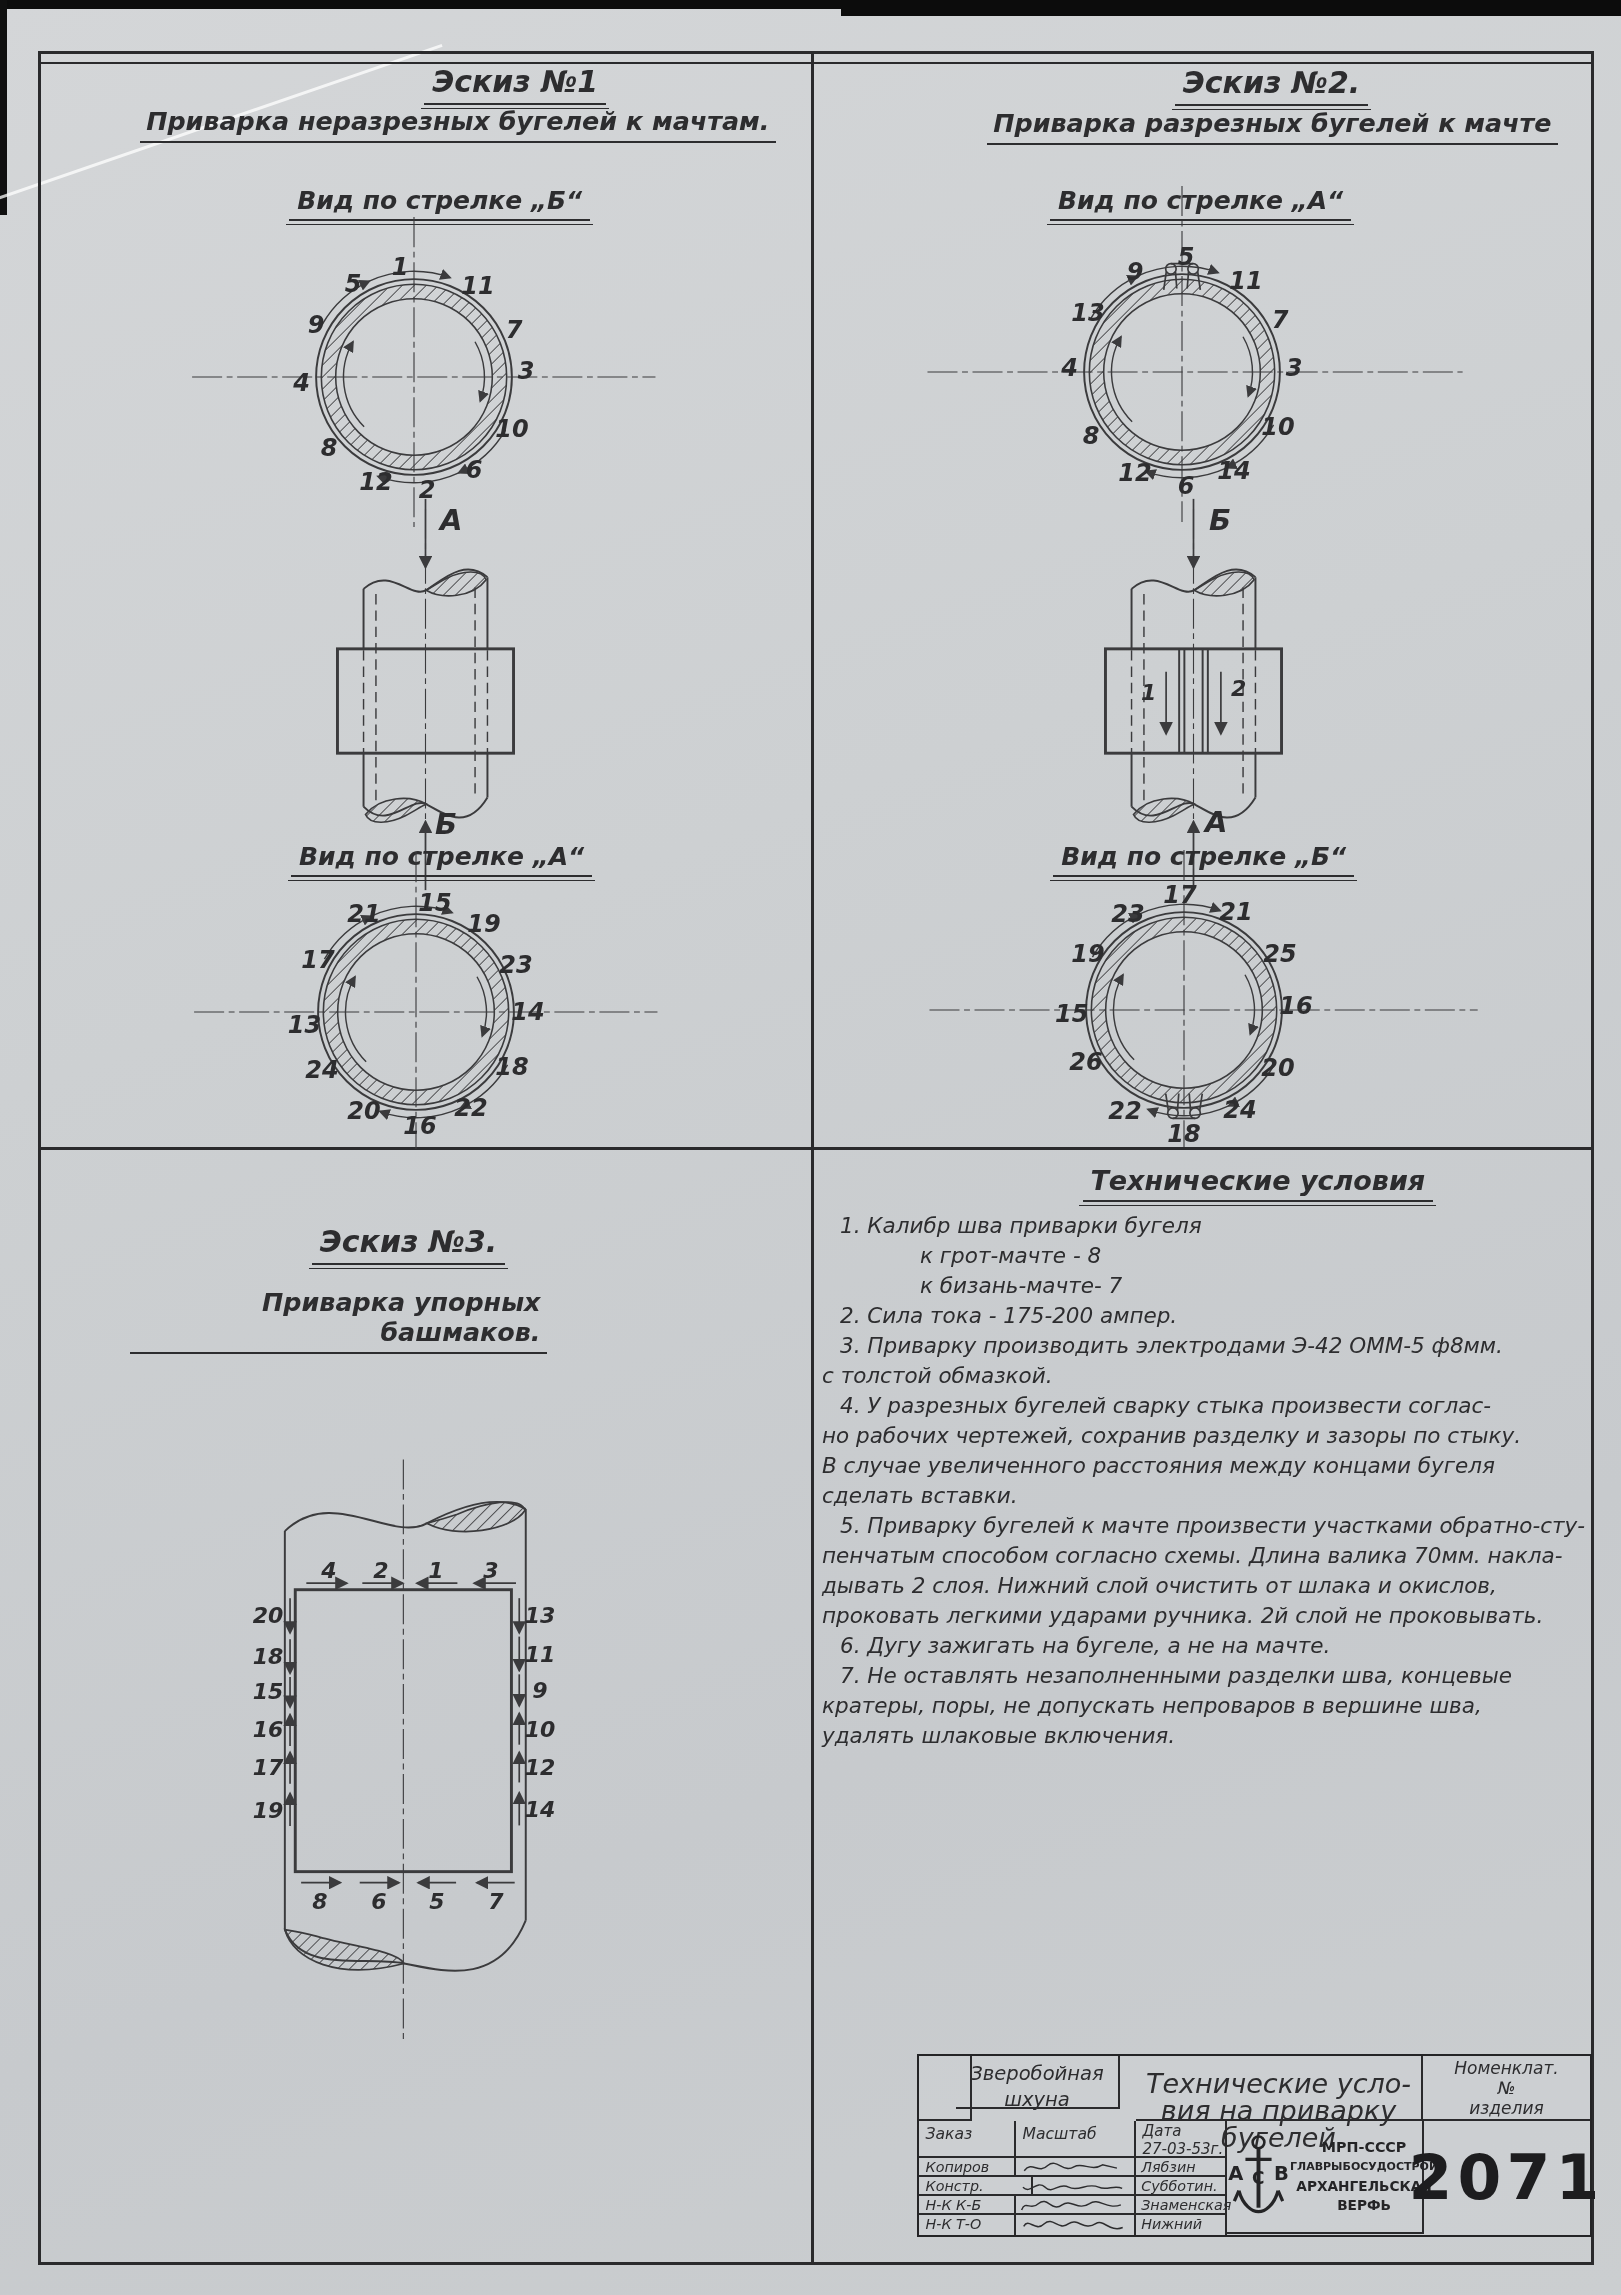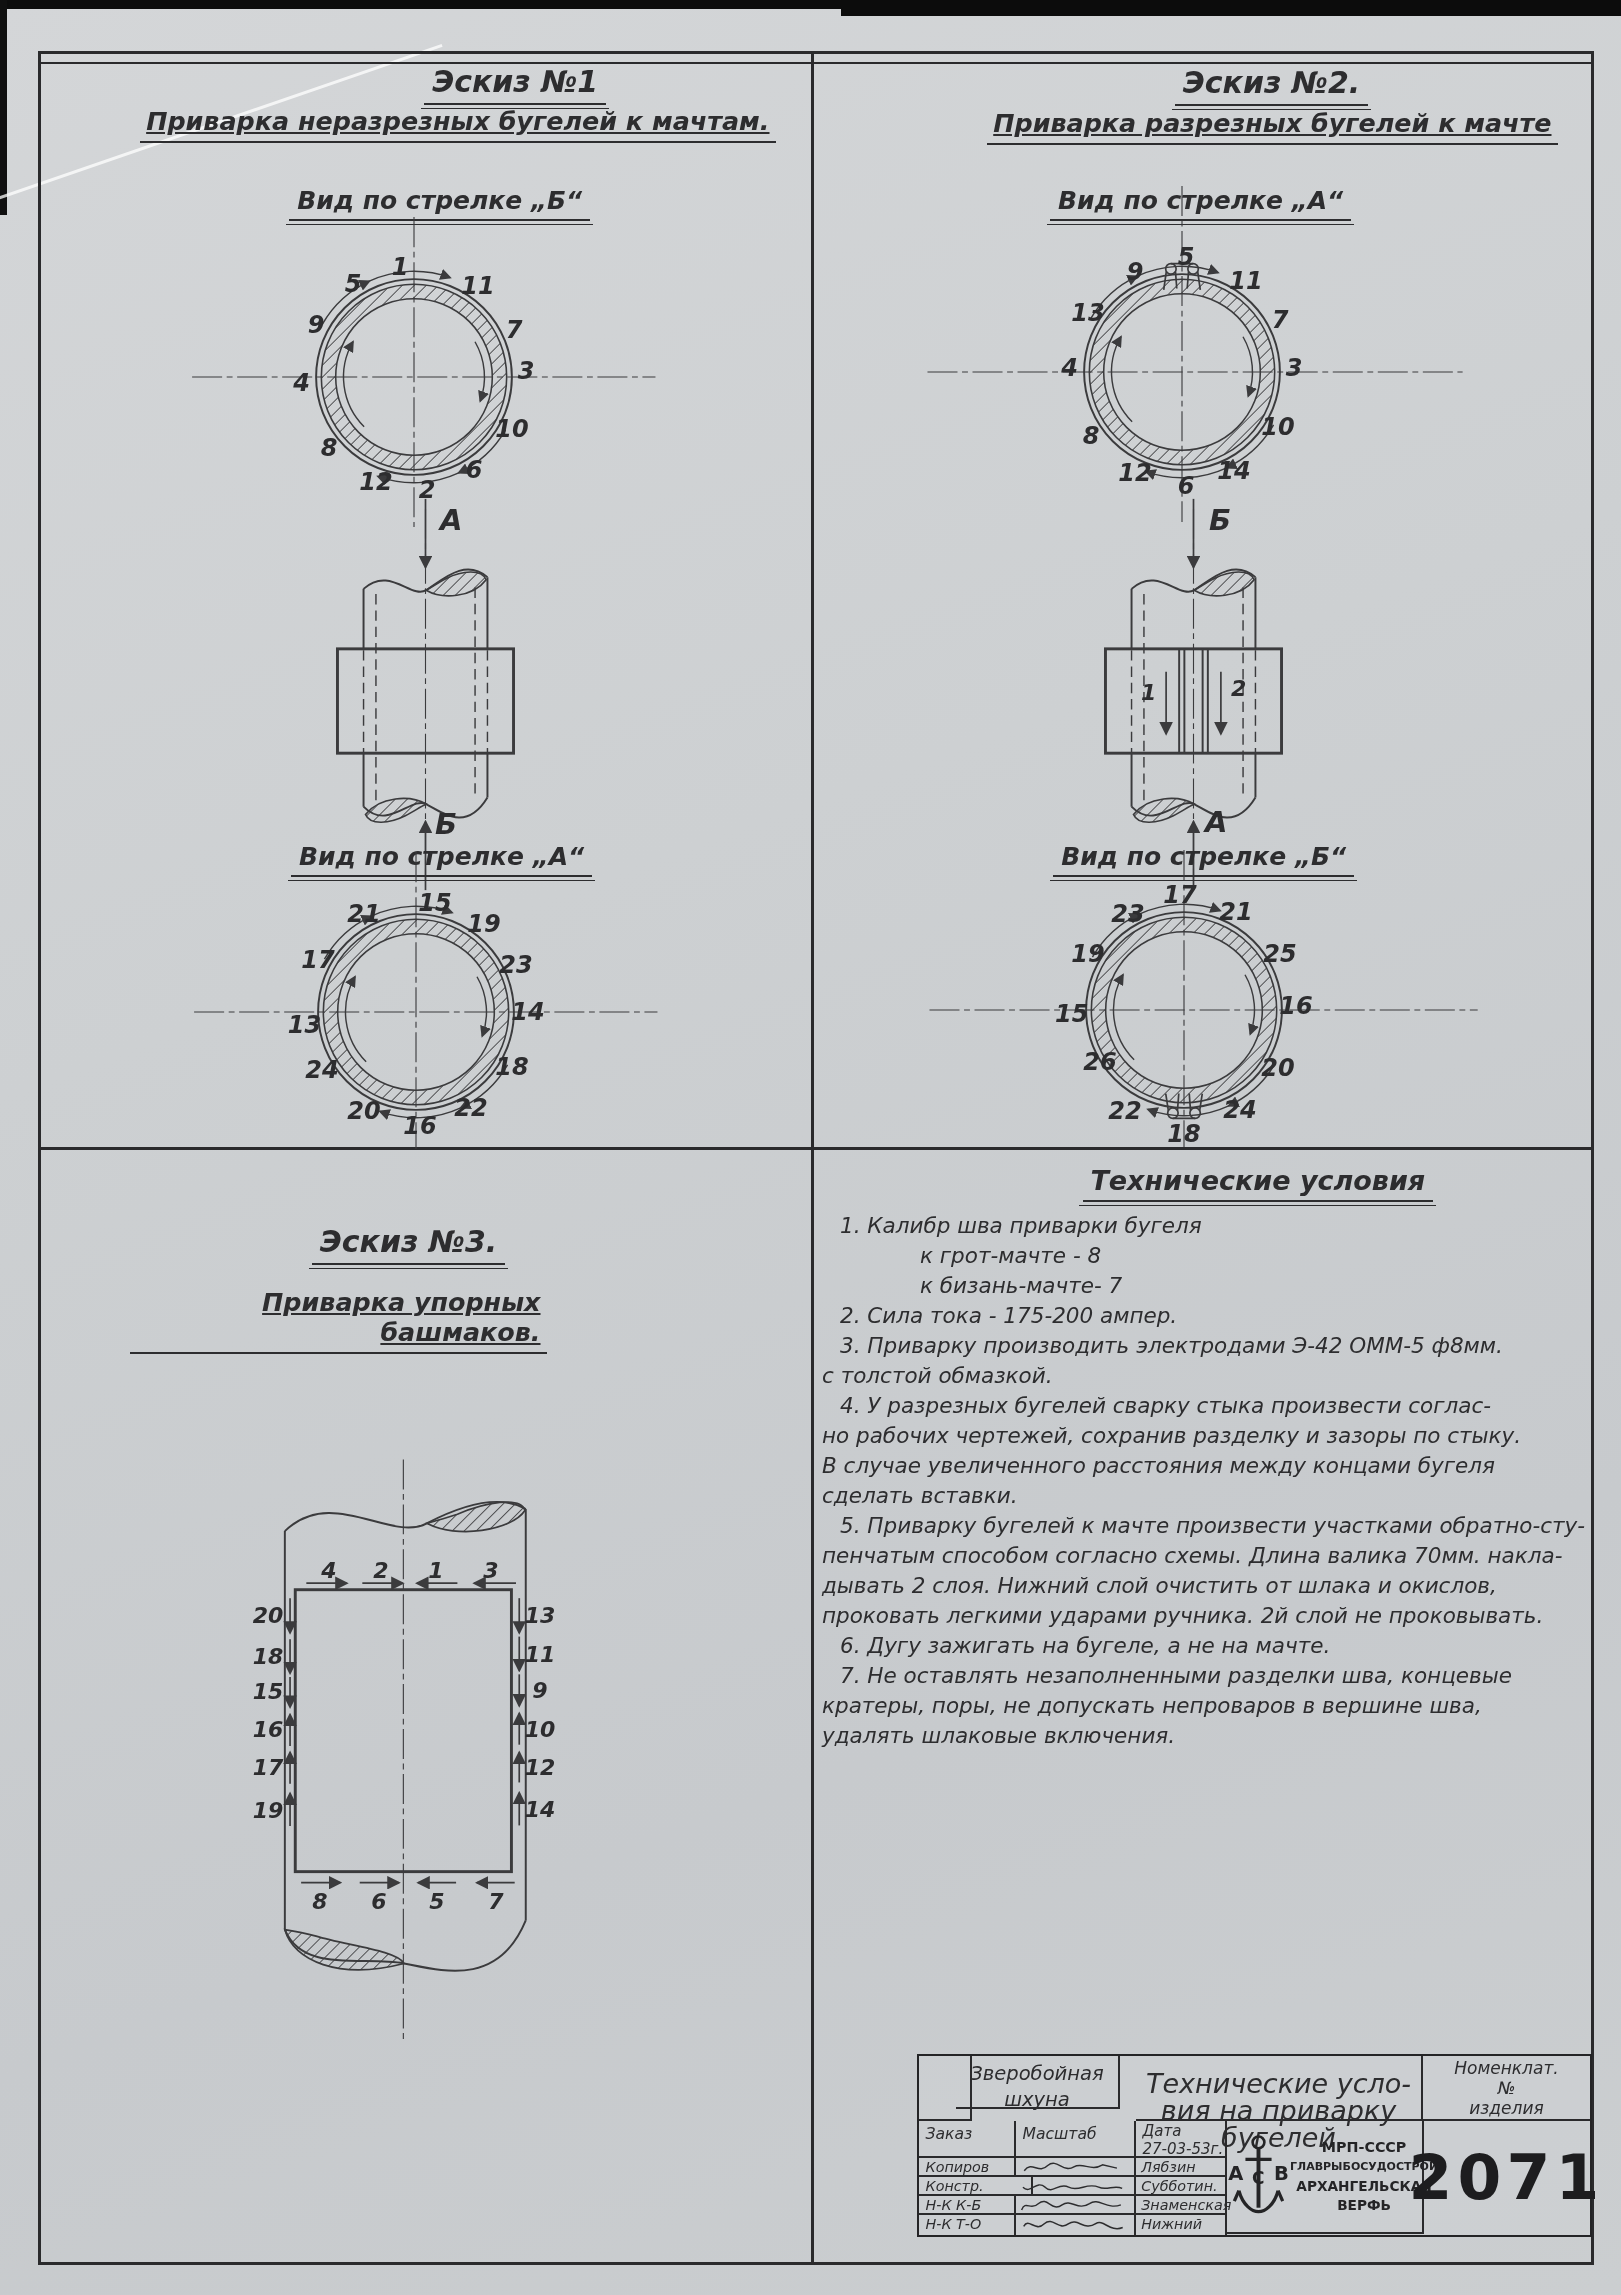--- a/index.html
+++ b/index.html
@@ -21,21 +21,21 @@
   .edge-top{position:absolute;left:0;top:0;width:1622px;height:9px;background:#0c0c0c;}
   .edge-top2{position:absolute;left:841px;top:0;width:781px;height:15.6px;background:#0c0c0c;}
   .edge-left{position:absolute;left:0;top:0;width:6.5px;height:215px;background:#101010;}
   .streak{position:absolute;left:-26px;top:205px;width:495px;height:2.6px;background:rgba(255,255,255,.75);
           transform:rotate(-19deg);transform-origin:left center;}
   
   .hwrap{position:absolute;text-align:right;font-style:italic;}
   .h1{font-size:30px;font-weight:bold;}
   .h2{font-size:25.4px;font-weight:bold;}
   .h3{font-size:25px;font-weight:bold;}
-  .sul{display:inline-block;border-bottom:2px solid currentColor;padding:0 6.5px 4.6px;text-decoration:underline;}
+  .sul{display:inline-block;border-bottom:2px solid currentColor;padding:0 6.5px 4.6px;}
   .dul{display:inline-block;position:relative;border-bottom:2px solid currentColor;padding:0 7.8px 3.9px;}
   .dul::after{content:"";position:absolute;left:-3.3px;right:-3.3px;bottom:-5.9px;border-bottom:1.3px solid currentColor;}
   
   .rl{position:absolute;transform:translate(-50%,-50%);font:italic bold 24px "DejaVu Sans",sans-serif;color:var(--ink);}
   .s3l{position:absolute;transform:translate(-50%,-50%);font:italic bold 22px "DejaVu Sans",sans-serif;color:var(--ink);}
   .lab{position:absolute;font:italic bold 29px "DejaVu Sans",sans-serif;color:var(--ink);}
   .seam-lab{position:absolute;font:italic bold 22px "DejaVu Sans",sans-serif;color:var(--ink);}
   
   svg{overflow:visible;}
   .ln{stroke:var(--line);stroke-width:3;fill:none;}
@@ -278,21 +278,21 @@
       </g>
     </svg>
     <span class="rl" style="left:120px;top:9px">17</span>
     <span class="rl" style="left:176px;top:26px">21</span>
     <span class="rl" style="left:220px;top:68px">25</span>
     <span class="rl" style="left:236px;top:120px">16</span>
     <span class="rl" style="left:218px;top:182px">20</span>
     <span class="rl" style="left:180px;top:224px">24</span>
     <span class="rl" style="left:124px;top:248px">18</span>
     <span class="rl" style="left:65px;top:225px">22</span>
-    <span class="rl" style="left:40px;top:176px">26</span>
+    <span class="rl" style="left:26px;top:176px">26</span>
     <span class="rl" style="left:11.7px;top:128px">15</span>
     <span class="rl" style="left:28px;top:68px">19</span>
     <span class="rl" style="left:68px;top:28px">23</span>
   </div>
 
   <div class="hwrap" style="left:173px;top:1224px;width:332px">
     <span class="h1 dul">Эскиз №3.</span>
   </div>
   <div class="hwrap" style="left:130px;top:1287px;width:417px">
     <span class="h2 sul">Приварка упорных башмаков.</span>

